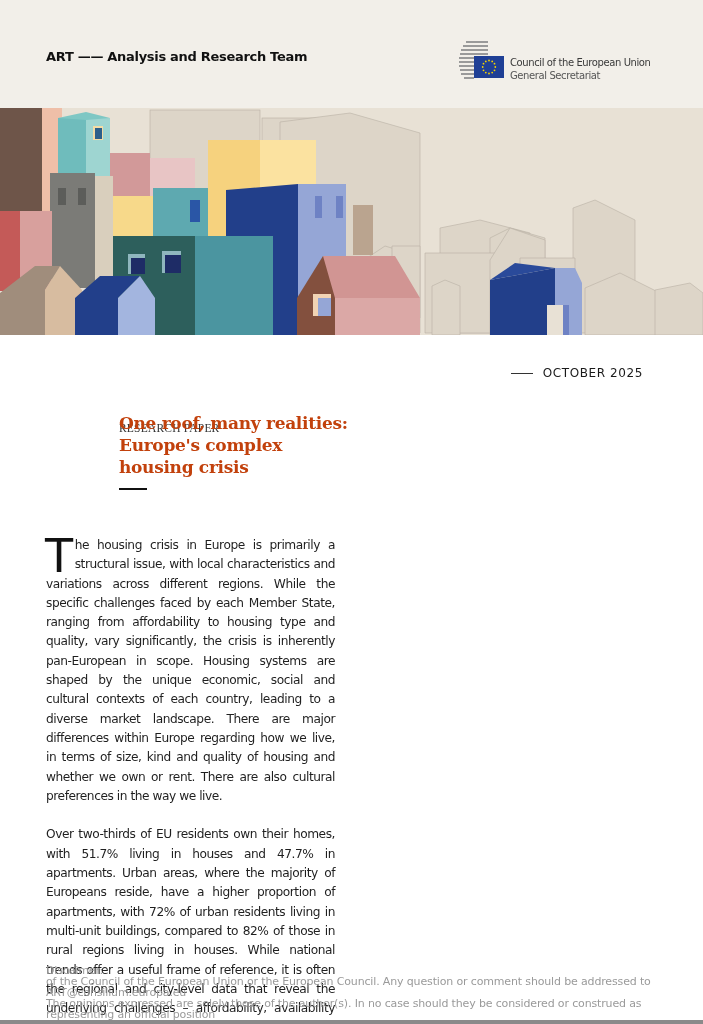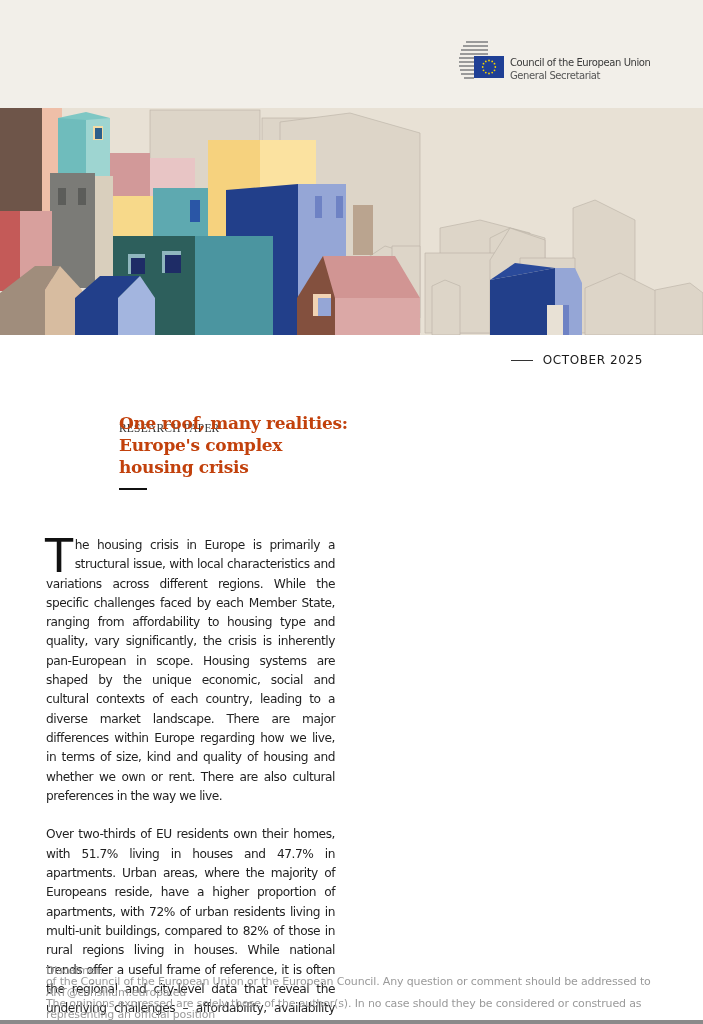--- a/index.html
+++ b/index.html
@@ -32,21 +32,21 @@
     color: #3a3a3a; font-family: "DejaVu Sans", sans-serif; letter-spacing: -0.4px;
   }
   .logo .org span { display: block; }
   .logo .org .sub { color: #555; }
   .hero {
     position: absolute; left: 0; top: 108px; width: 703px; height: 227px;
     background: #e8e1d5; overflow: hidden;
   }
   .hero svg { display: block; }
   .date-row {
-    position: absolute; right: 60px; top: 353px;
+    position: absolute; right: 60px; top: 366px;
     font-family: "DejaVu Sans", sans-serif; font-size: 12px; letter-spacing: 0.6px; color: #1a1a1a;
     display: flex; align-items: center;
   }
   .date-row .rule { width: 22px; height: 1px; background: #333; margin-right: 10px; display: inline-block; }
   .kicker {
     position: absolute; left: 119px; top: 378px;
     font-family: "Liberation Serif", serif; font-size: 11.5px; letter-spacing: 0.2px; color: #333; margin-top: 44px;
   }
   .title {
     position: absolute; left: 119px; top: 412px; width: 300px;
@@ -71,20 +71,21 @@
     font-family: "DejaVu Sans", sans-serif; font-size: 11px; line-height: 11px; color: #9a9a9a;
     letter-spacing: -0.15px;
   }
   .disclaimer span { display: block; }
   .bottom-bar { position: absolute; left: 0; bottom: 0; width: 703px; height: 4px; background: #8a8a8a; }
 </style>
 </head>
 <body>
 
 <div class="header">
+  <div class="team">ART —— Analysis and Research Team</div>
   <div class="logo">
     <div class="stripes">
       <i style="left:8px;top:1px;width:22px"></i>
       <i style="left:5px;top:5px;width:25px"></i>
       <i style="left:3px;top:9px;width:27px"></i>
       <i style="left:2px;top:13px;width:28px"></i>
       <i style="left:1px;top:17px;width:15px"></i>
       <i style="left:1px;top:21px;width:15px"></i>
       <i style="left:1px;top:25px;width:15px"></i>
       <i style="left:2px;top:29px;width:14px"></i>

